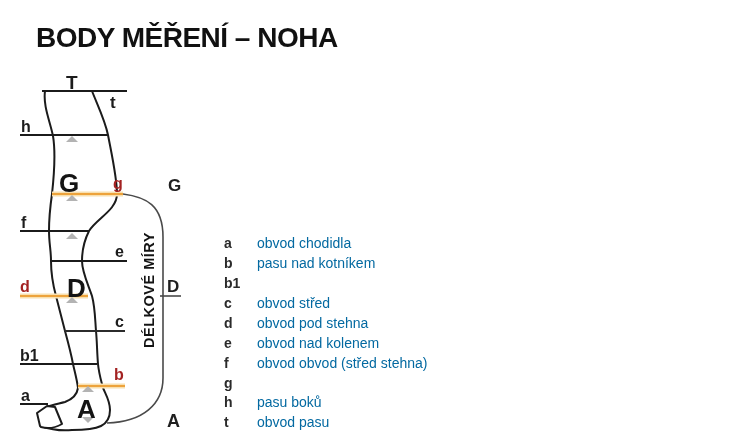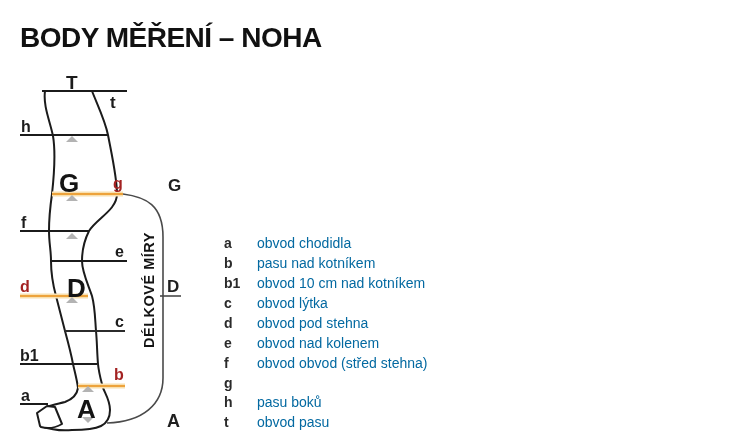--- a/index.html
+++ b/index.html
@@ -2,21 +2,21 @@
 <html><head>
 <meta charset="utf-8">
 <style>
   html,body{margin:0;padding:0;background:#ffffff;}
   .stage{
     position:relative;width:750px;height:441px;background:#ffffff;overflow:hidden;
     font-family:"Liberation Sans",sans-serif;color:#1c1c1c;
   }
   .stage svg{position:absolute;left:0;top:0;}
   .title{
-    position:absolute;left:20px;top:22px;margin:0;
+    position:absolute;left:36px;top:22px;margin:0;
     font-size:28px;font-weight:700;letter-spacing:-0.5px;color:#111;
     font-family:"Liberation Sans",sans-serif;
   }
   .lbl{position:absolute;font-weight:700;line-height:1;white-space:nowrap;}
   .lbl.small{font-size:16px;color:#1c1c1c;}
   .lbl.big{font-size:26px;color:#141414;}
   .lbl.red{color:#a32222;}
   .lbl.brk{font-size:17px;color:#1f1f1f;}
   .vert{
     position:absolute;left:149px;top:290px;
@@ -94,25 +94,24 @@
     <div class="row">
       <span class="key">a</span>
       <span class="desc">obvod chodidla</span>
     </div>
     <div class="row">
       <span class="key">b</span>
       <span class="desc">pasu nad kotníkem</span>
     </div>
     <div class="row">
       <span class="key">b1</span>
-      <span class="desc">obvod 10 cm nad kotníkem</span>
     </div>
     <div class="row">
       <span class="key">c</span>
-      <span class="desc">obvod lýtka</span>
+      <span class="desc">obvod střed</span>
     </div>
     <div class="row">
       <span class="key">d</span>
       <span class="desc">obvod pod stehna</span>
     </div>
     <div class="row">
       <span class="key">e</span>
       <span class="desc">obvod nad kolenem</span>
     </div>
     <div class="row">

